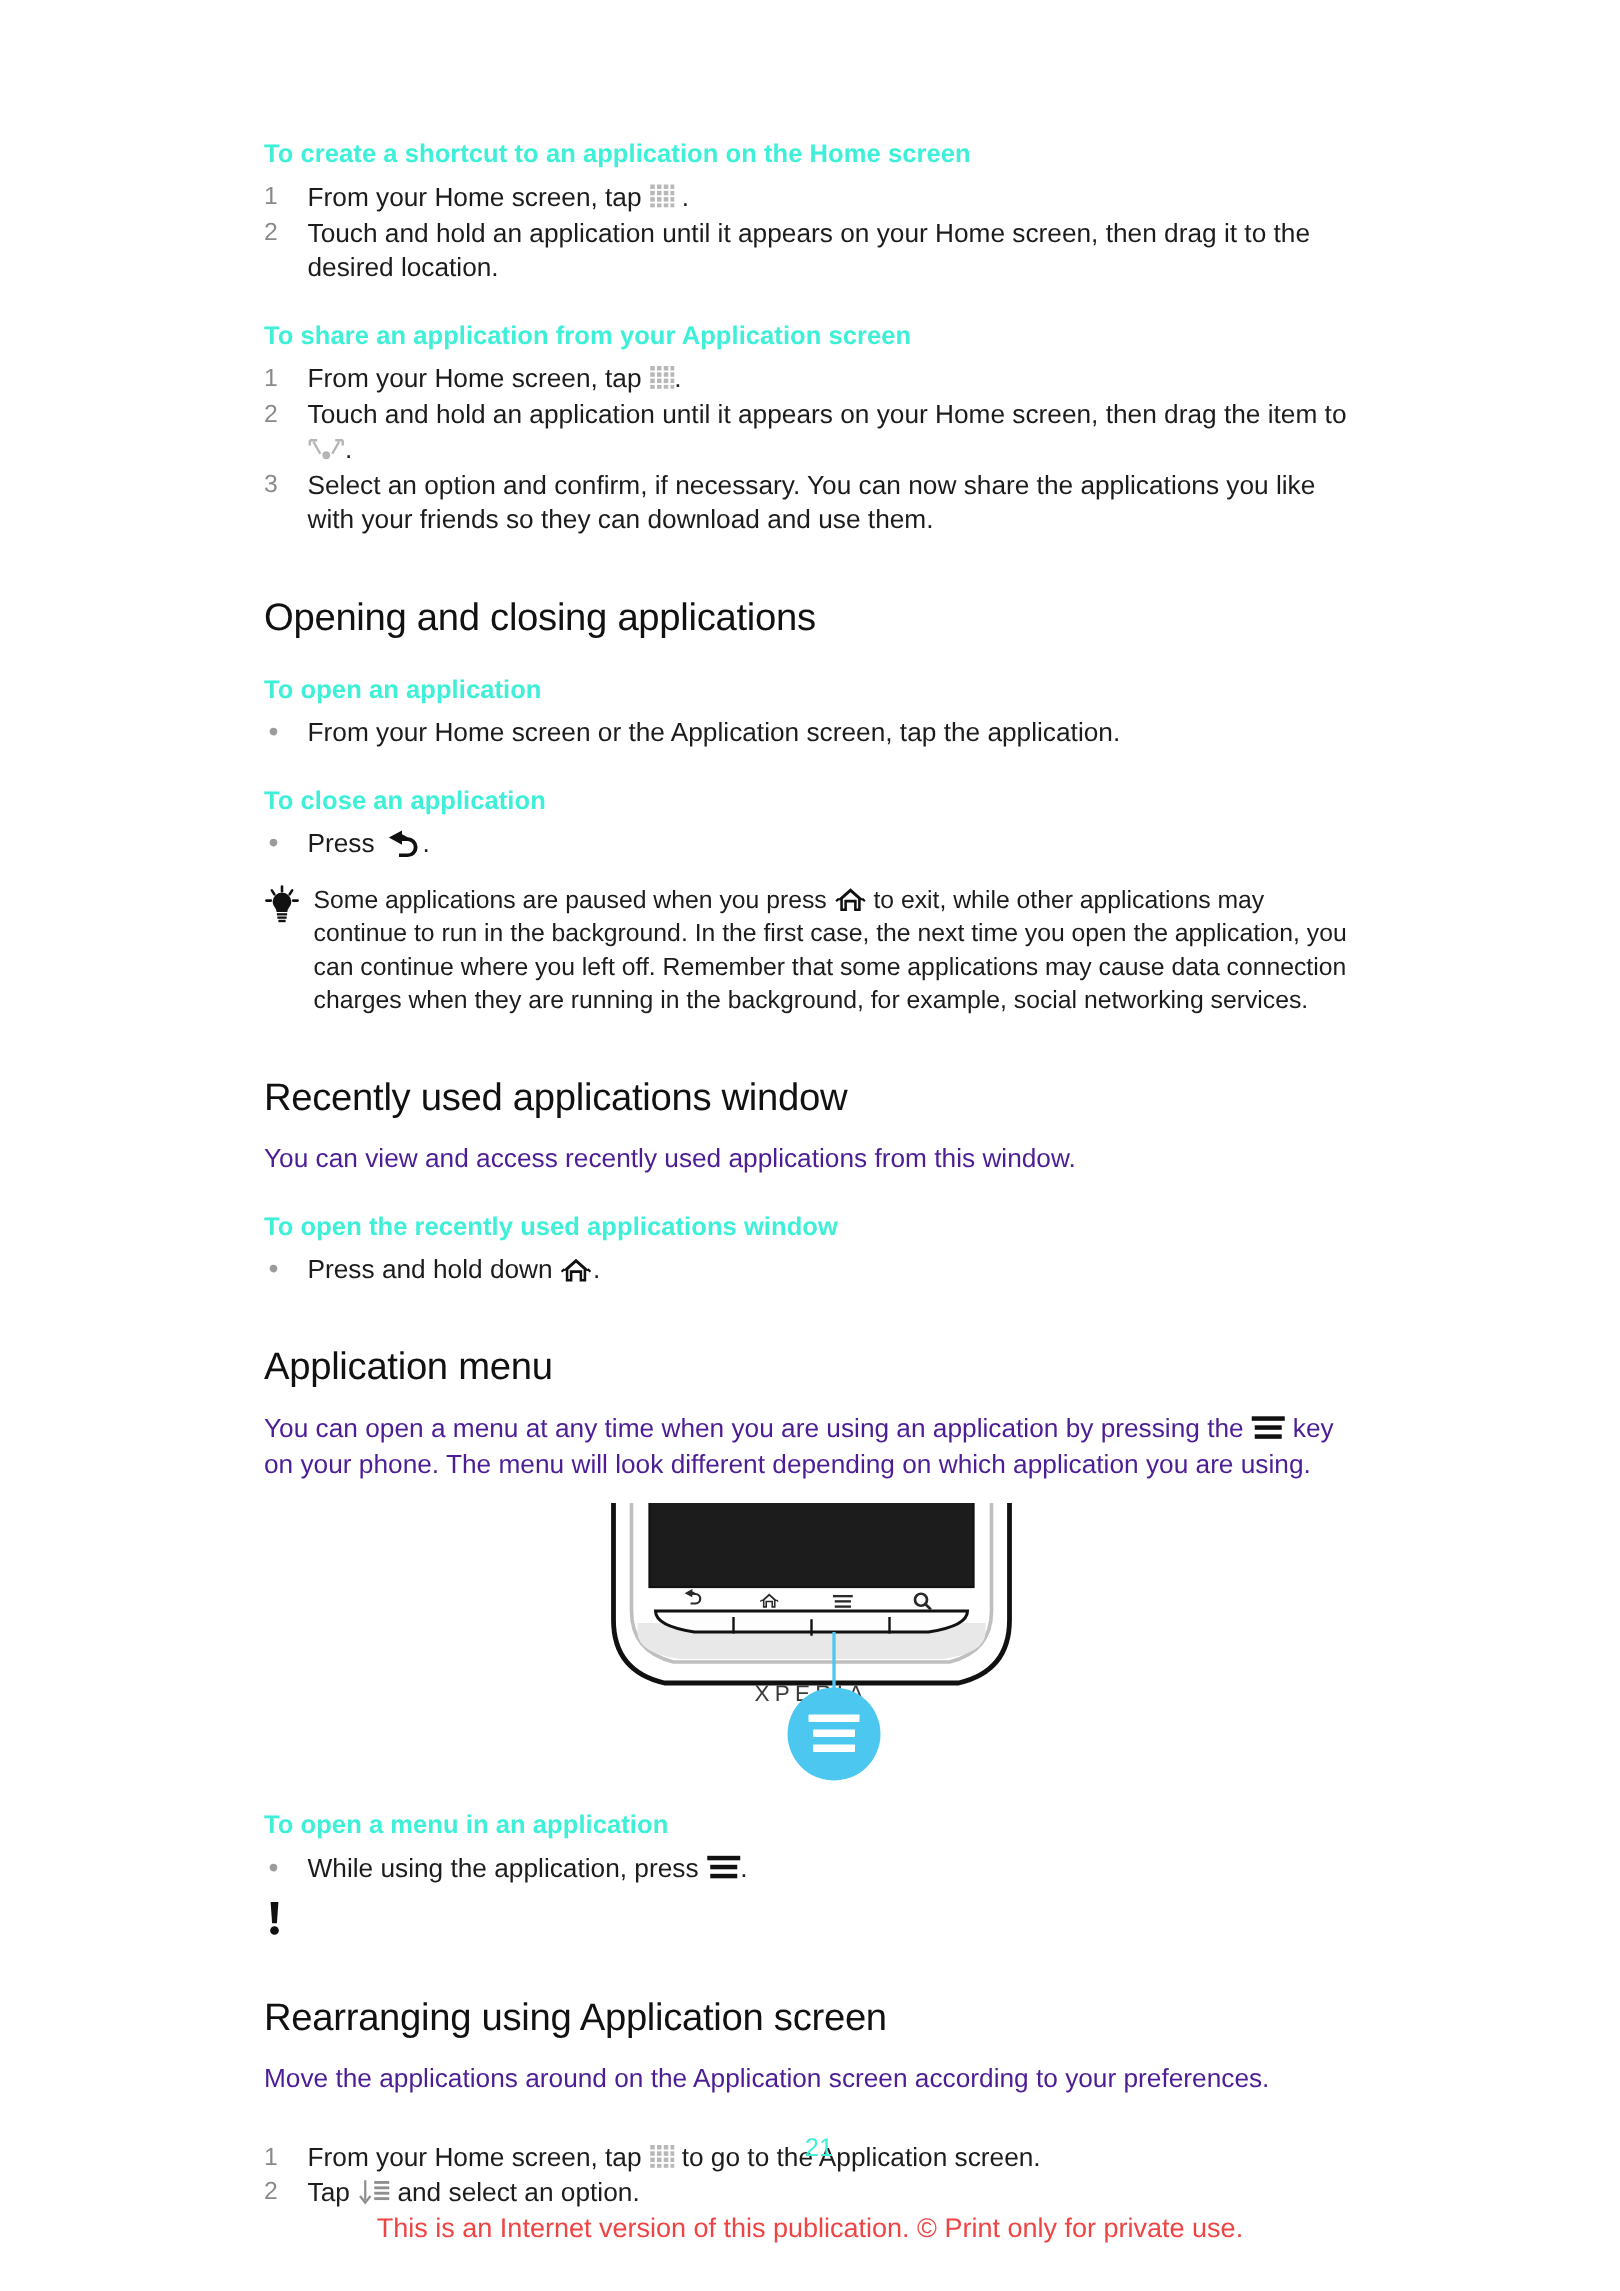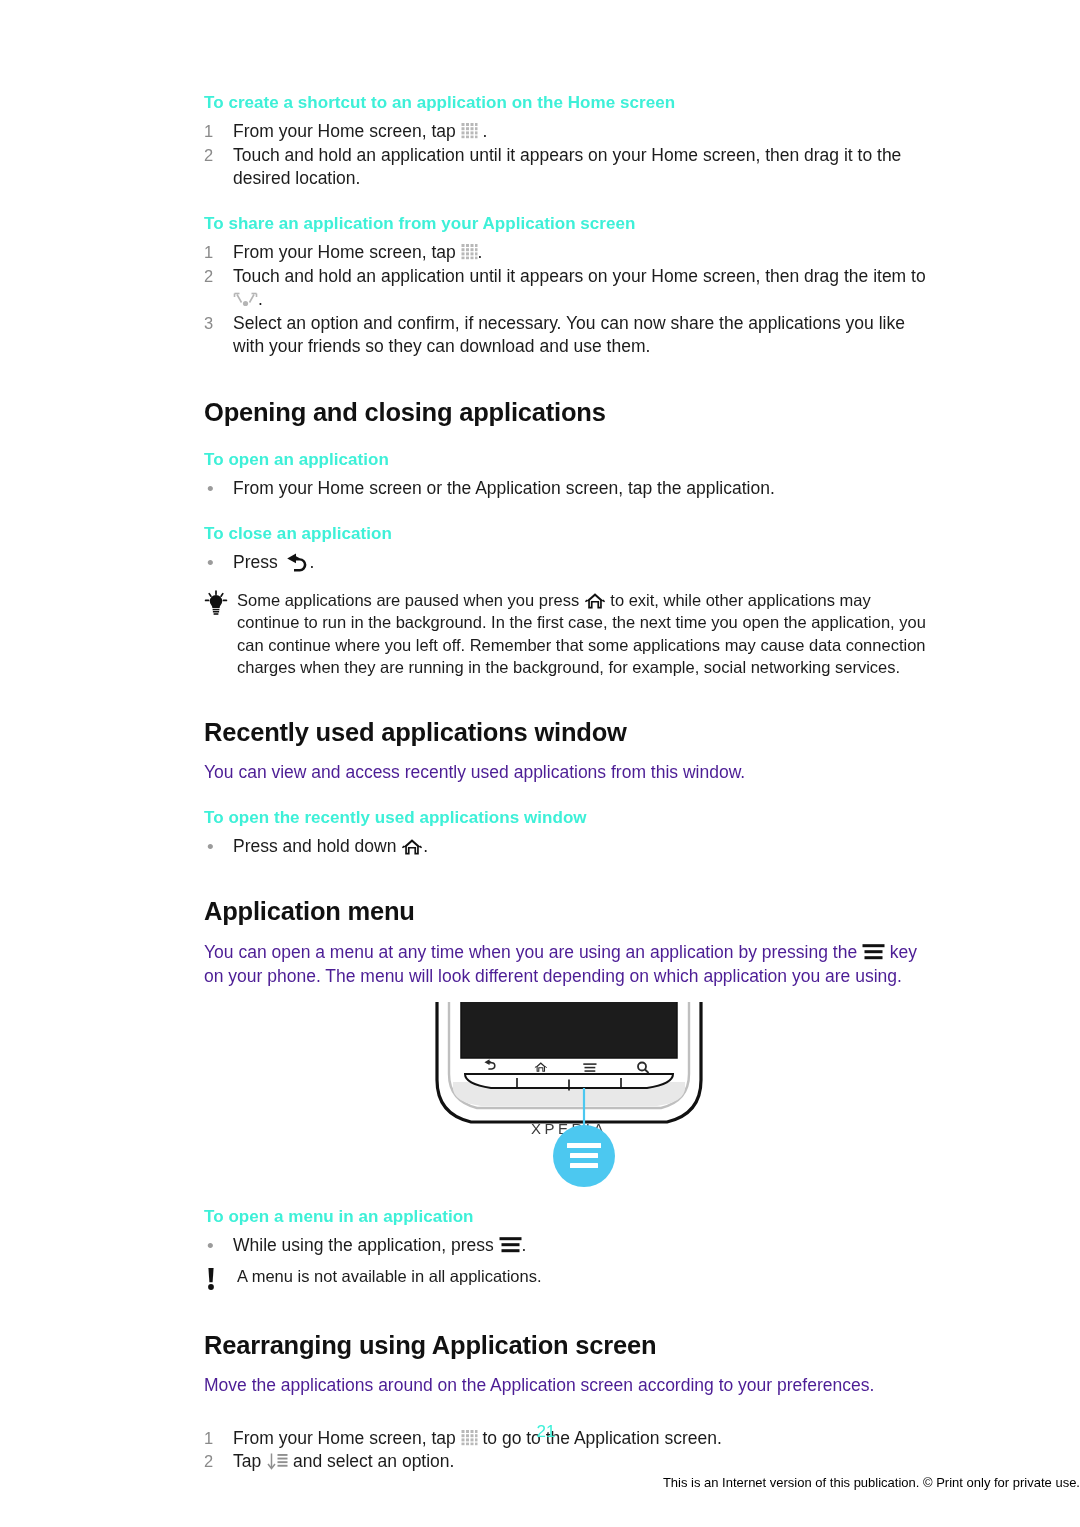--- a/index.html
+++ b/index.html
@@ -20,27 +20,26 @@
     width: 1080px;
     height: 1527px;
     box-sizing: border-box;
     padding: 0;
   }
   .content {
     position: absolute;
     left: 176px;
     top: 92px;
     width: 730px;
-    margin-left: 28px;
   }
 
   
   h2.section-title {
     font-size: 25.5px;
-    font-weight: bold;
+    font-weight: normal;
     color: #111;
     margin: 0;
     letter-spacing: -0.2px;
     line-height: 1.2;
   }
   h3.sub-title {
     font-size: 17px;
     font-weight: bold;
     color: #3ef0d8;
     margin: 0;
@@ -155,23 +154,23 @@
     left: 12px; right: 0;
     top: 1422px;
     text-align: center;
     color: #3ef0d8;
     font-size: 17px;
   }
   .footer-note {
     position: absolute;
     left: 0; right: 0;
     top: 1475px;
-    text-align: right;
-    color: #000000;
-    font-size: 13px;
+    text-align: center;
+    color: #ef4444;
+    font-size: 18px;
   }
 
   
   .gap-xs { height: 7px; }
   .gap-s  { height: 14px; }
   .gap-m  { height: 22px; }
   .gap-xl { height: 38px; }
 </style>
 </head>
 <body>
@@ -418,21 +417,20 @@
 
     <div class="note">
       <span class="note-icon">
         <span class="icn icn-excl">
             <svg viewBox="0 0 14 26" width="14" height="26">
           <path d="M4.4 2 L9.6 2 L8.6 16.2 L5.4 16.2 Z" fill="#111"></path>
           <circle cx="7" cy="21" r="2.9" fill="#111"></circle>
         </svg>
           </span>
       </span>
-      <span class="note-body">A menu is not available in all applications.</span>
     </div>
 
     <div class="gap-xl"></div>
 
     <h2 class="section-title">Rearranging using Application screen</h2>
     <div class="gap-s"></div>
     <p class="body-text">Move the applications around on the Application screen according to your preferences.</p>
 
     <div class="gap-m"></div>
 

